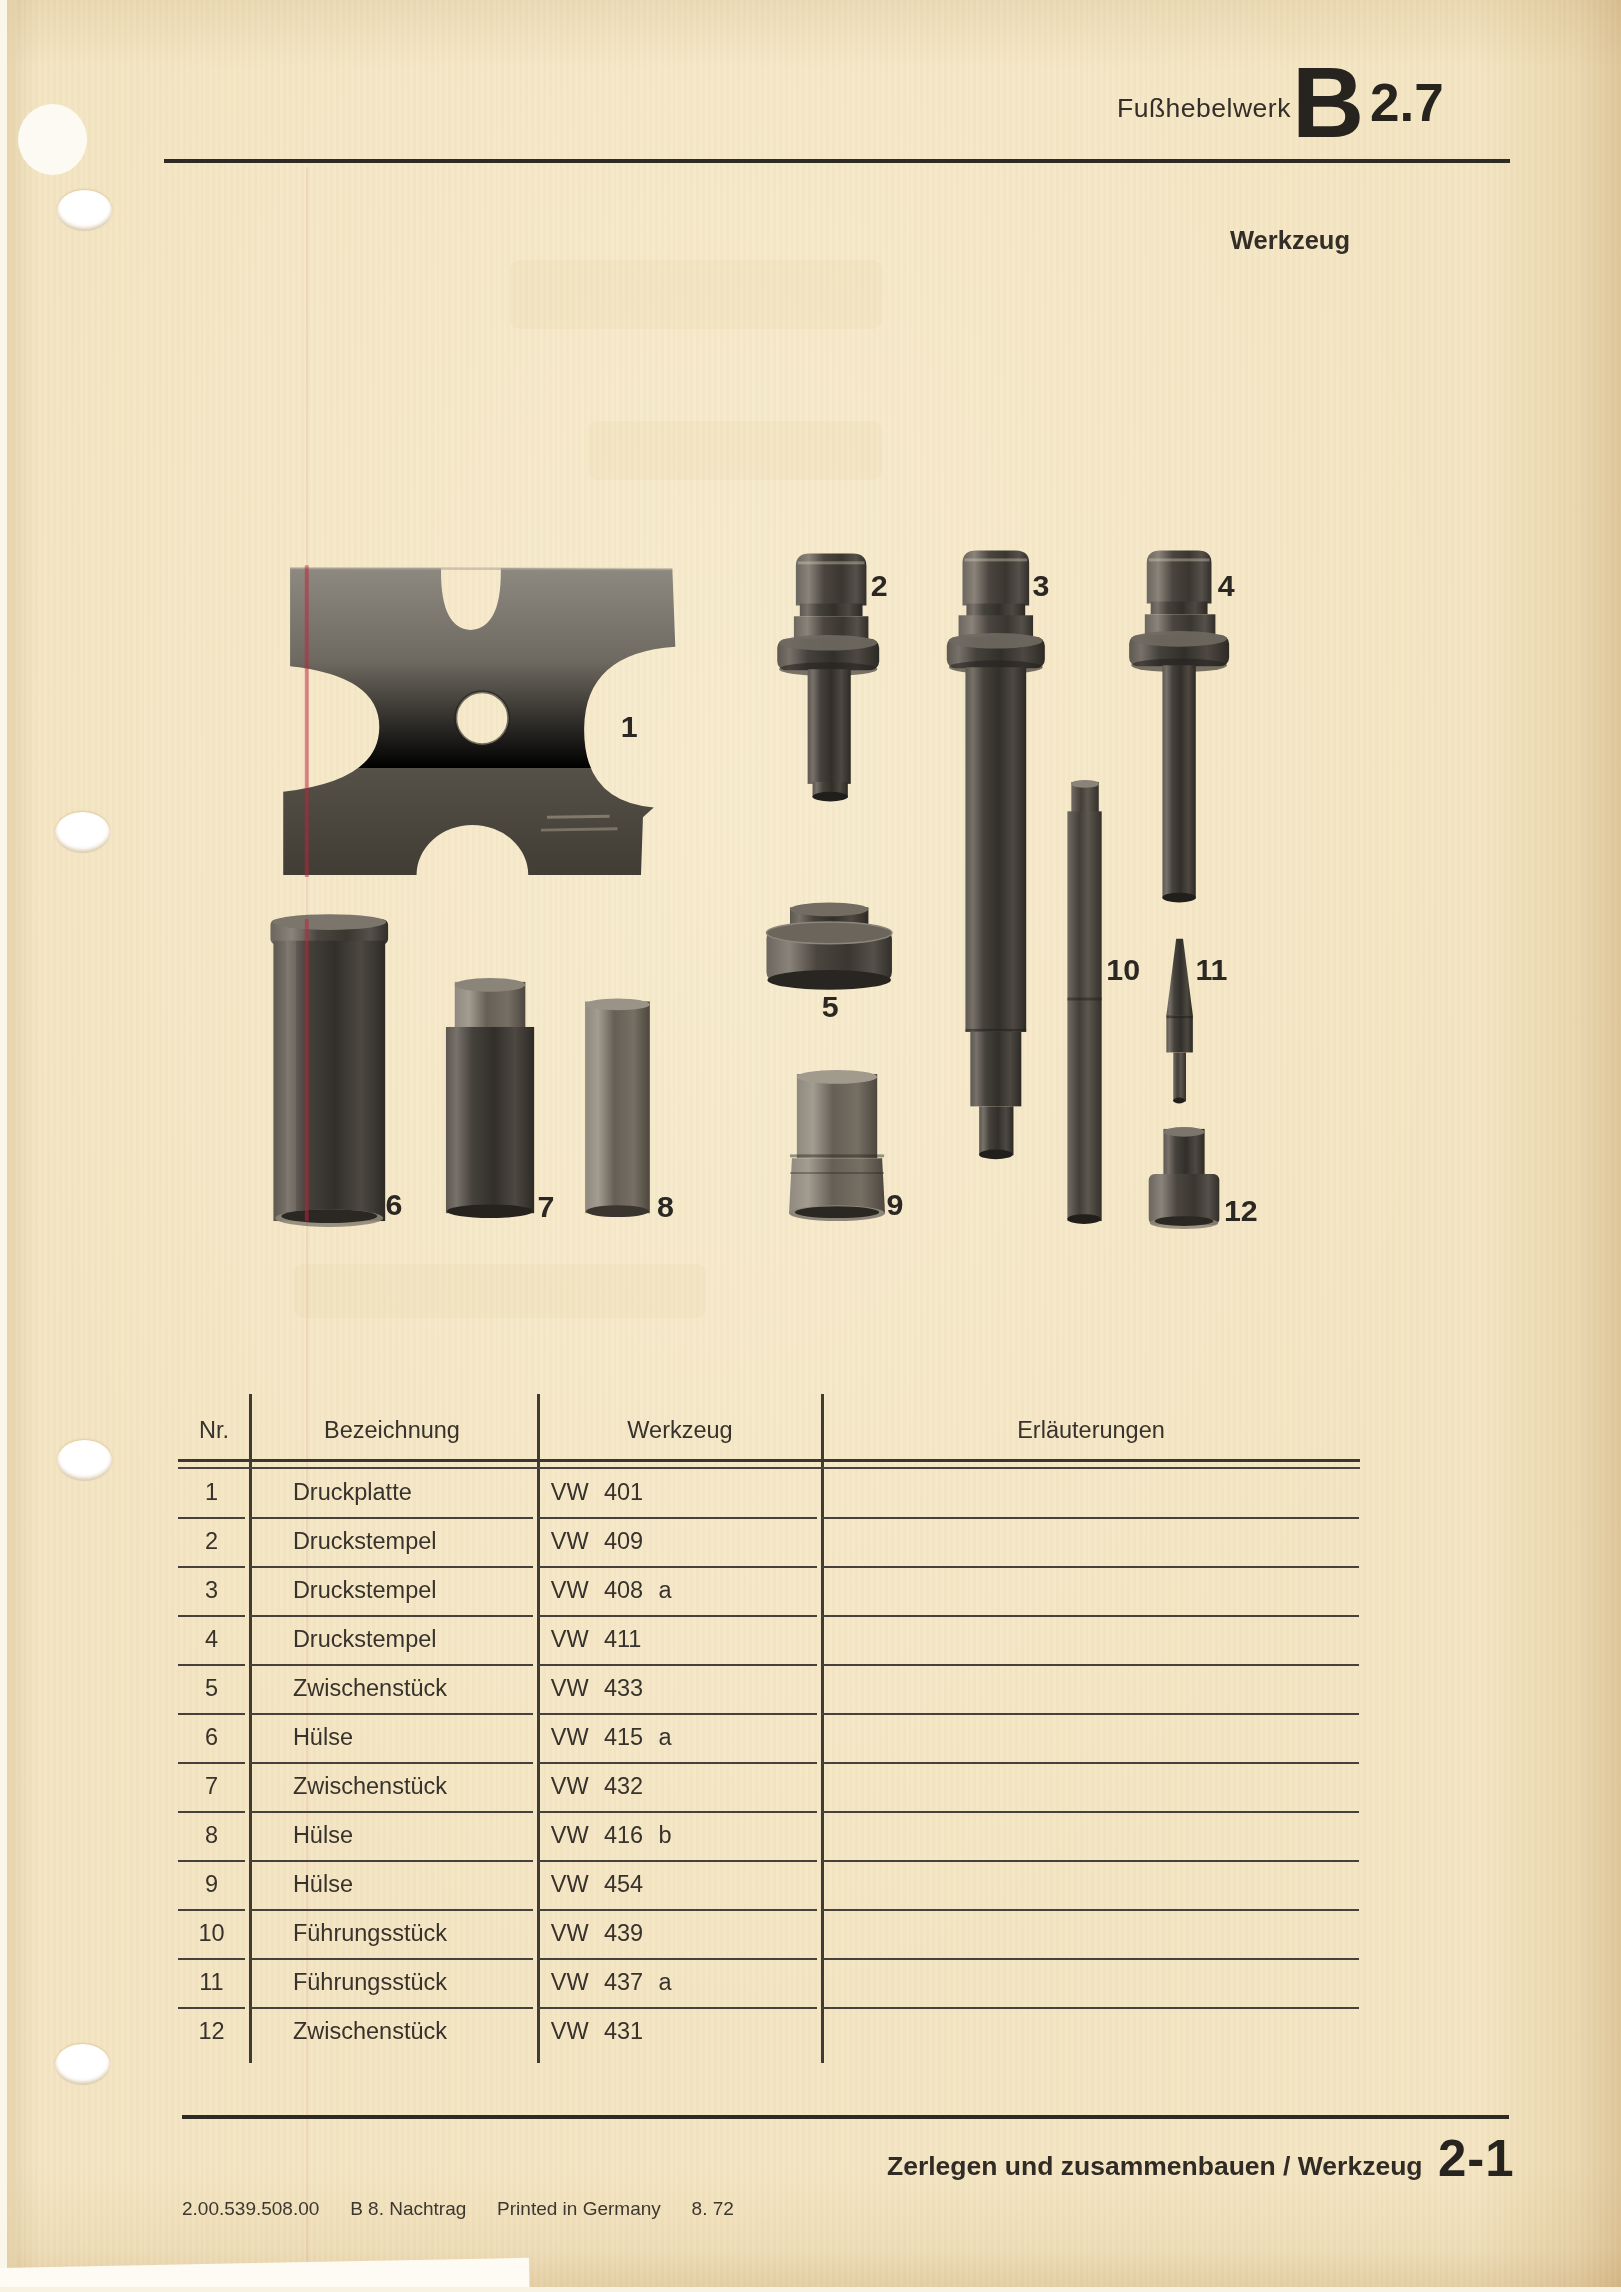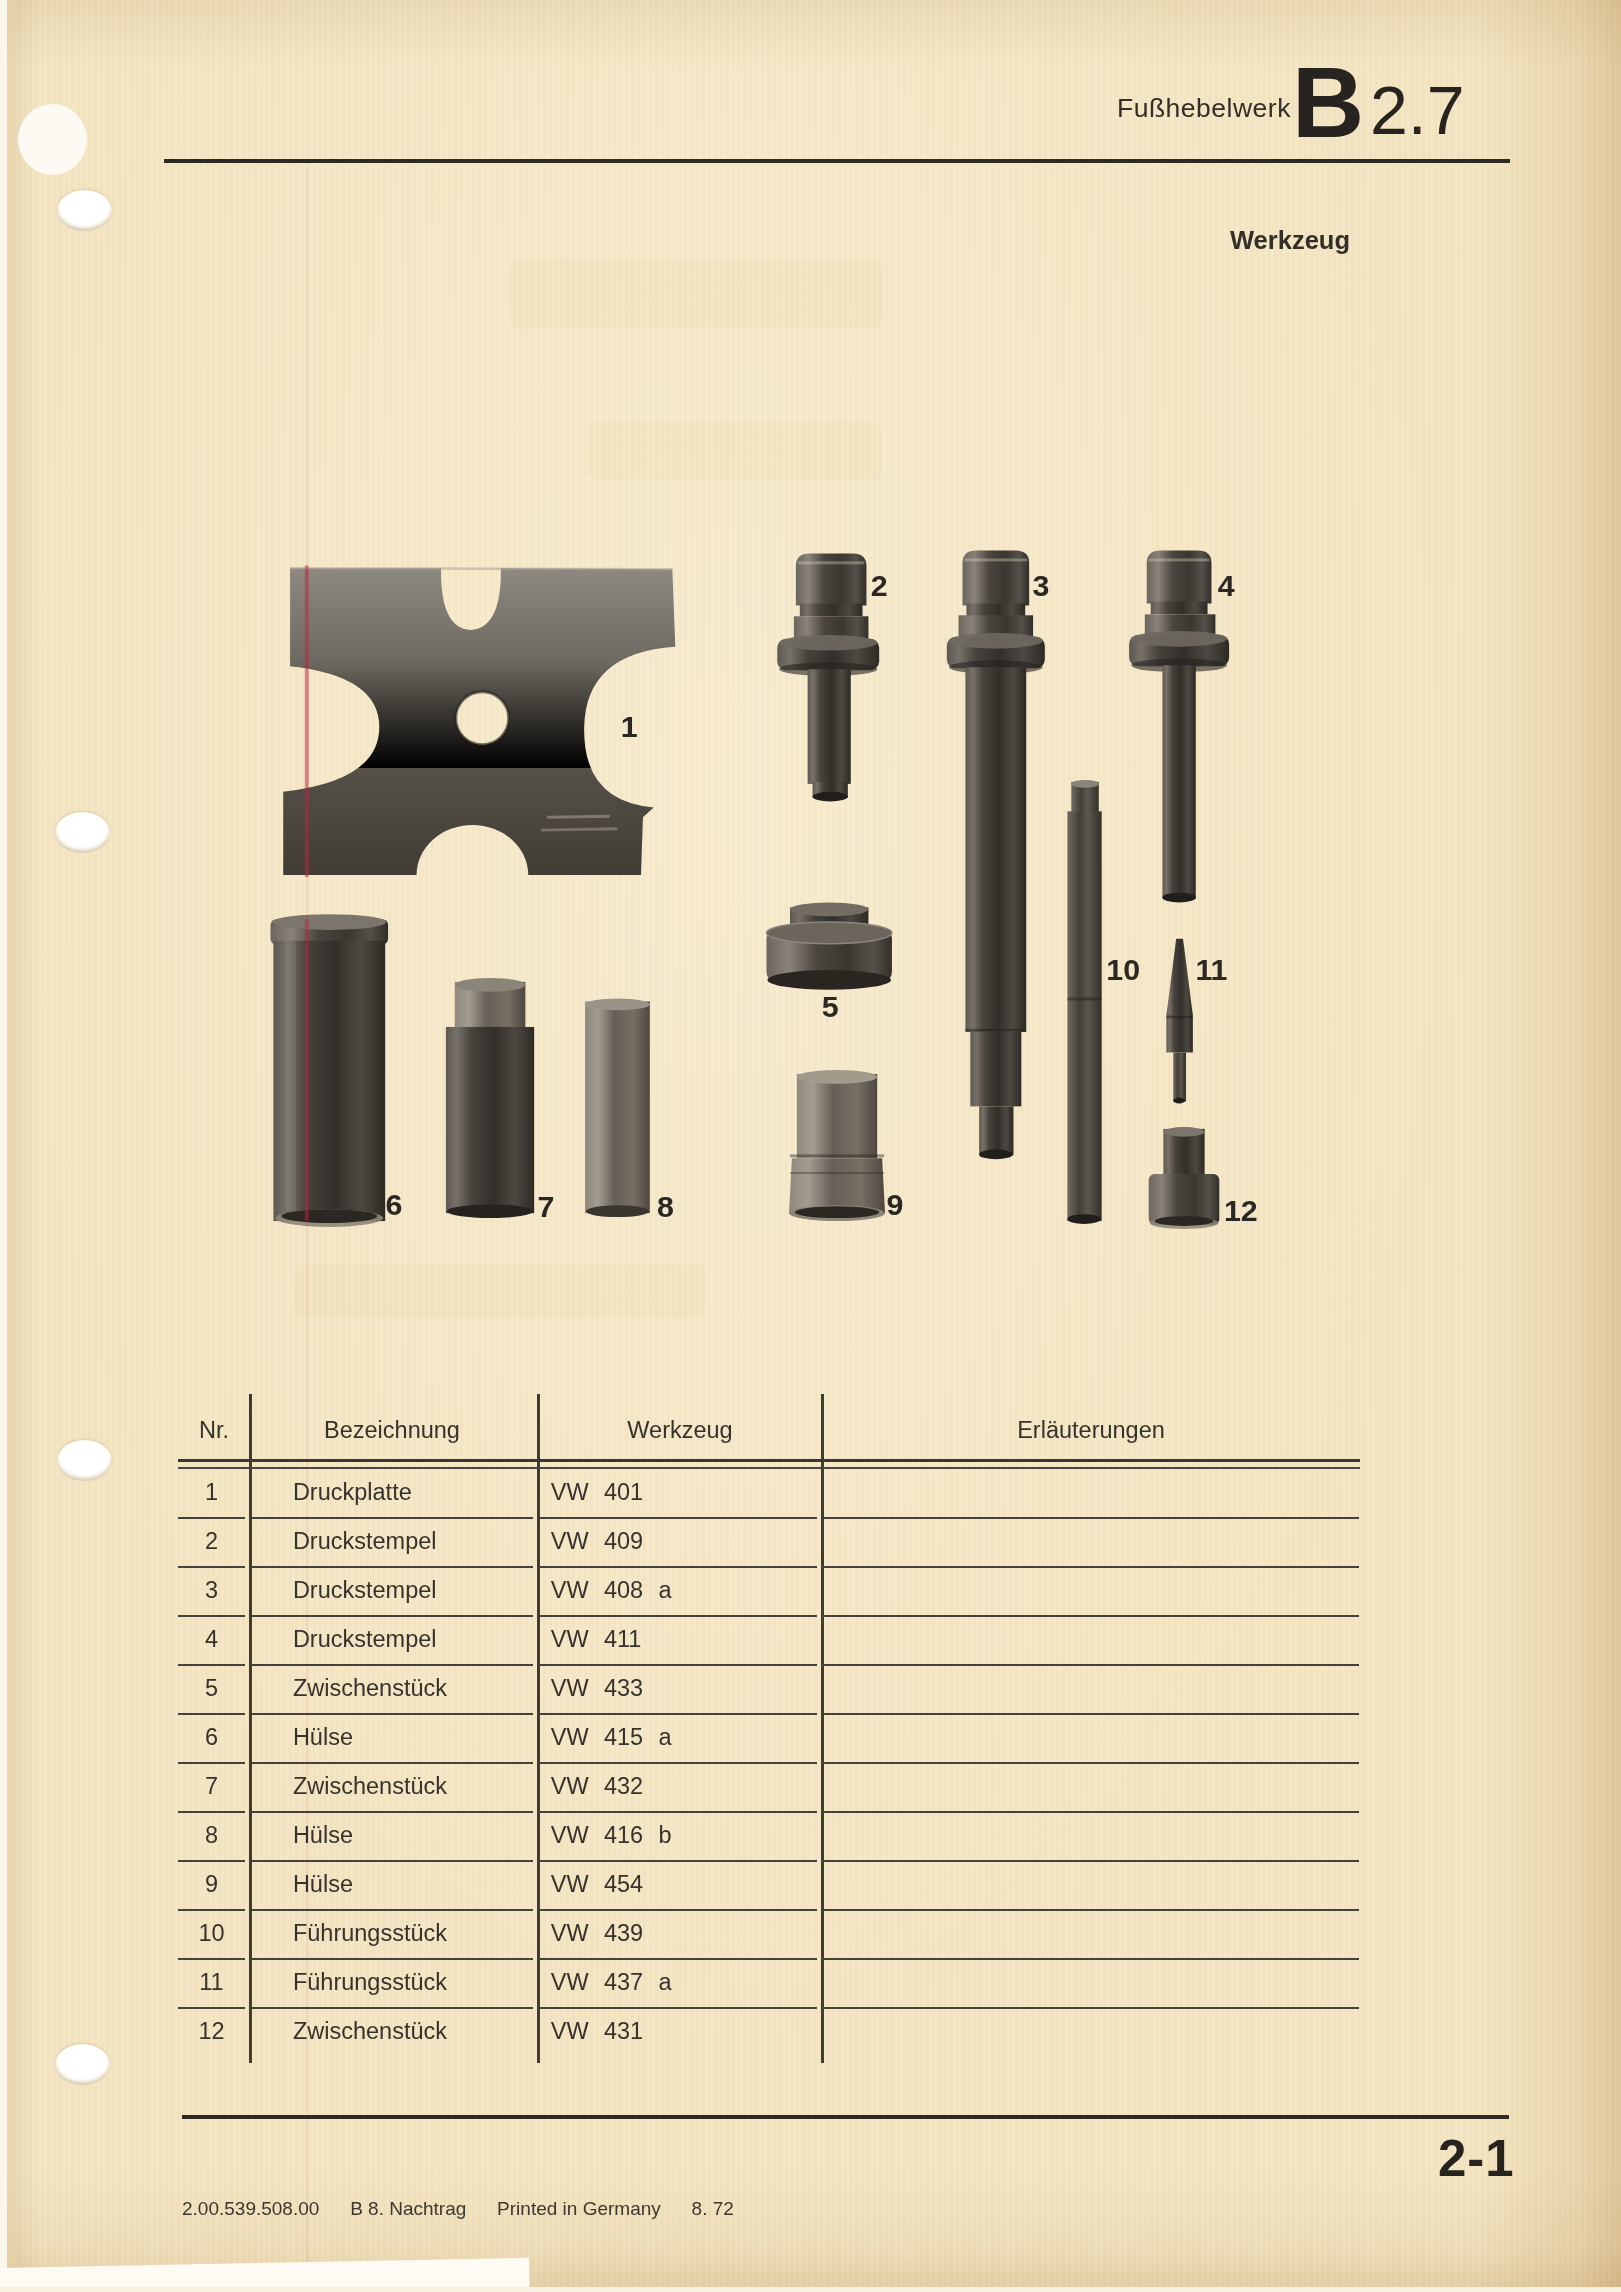--- a/index.html
+++ b/index.html
@@ -20,21 +20,21 @@
   .edge-left{left:0;top:0;width:6.9px;height:2293px;background:#fbf6ea;}
   .edge-left2{left:6.9px;top:0;width:8.8px;height:2293px;background:rgba(233,214,172,.55);}
   .corner-blob{left:17.6px;top:104px;width:69px;height:71px;background:#fcfaf2;border-radius:50%;}
   .bottom-wedge{left:0;top:2268px;width:529px;height:31px;background:#fdfbf4;transform:rotate(-1.1deg);transform-origin:left top;}
   .bottom-sliver{left:0;top:2287px;width:1621px;height:5.9px;background:#f8f2e2;}
   .hole{background:#ffffff;border-radius:50%;box-shadow:inset 0 -2.9px 3.9px rgba(190,160,110,.55), 0 -1px 2px rgba(205,175,125,.5);}
   .ghost{background:rgba(205,165,85,.05);border-radius:9.8px;}
   
   .section-label{left:1117px;top:93px;font-size:26.5px;font-weight:400;color:#332e28;letter-spacing:0.5px;}
   .code-letter{left:1292px;top:52px;font-size:100px;line-height:1;font-weight:700;color:#272420;letter-spacing:-2px;}
-  .code-number{left:1370px;top:76px;font-size:68px;line-height:1;font-weight:400;color:#272420;}
+  .code-number{left:1370px;top:76px;font-size:53px;line-height:1;font-weight:700;color:#272420;}
   .rule-top{left:164px;top:159px;width:1346px;height:3.9px;background:#2e2a24;}
   .subheader{left:1230px;top:226px;font-size:25.5px;font-weight:700;color:#332e28;}
   
   .vline{width:2.9px;background:#403b33;top:1394px;height:669px;}
   .thead-label{top:1411px;height:39px;line-height:39px;font-size:23.5px;transform:translateX(-50%);white-space:nowrap;color:#37322b;}
   .dline1{left:178px;top:1459px;width:1182px;height:2.9px;background:#3b362f;}
   .dline2{left:178px;top:1467px;width:1182px;height:2px;background:#4a453d;}
   .table-rows{left:178px;top:1470px;width:1186px;}
   .trow{display:flex;height:49px;}
   .tc{box-sizing:border-box;height:49px;line-height:45px;font-size:23.5px;border-bottom:2px solid #46413a;color:#37322b;white-space:nowrap;}
@@ -331,20 +331,21 @@
     </div>
     <div class="trow">
       <div class="tc tc1">12</div>
       <div class="tc tc2">Zwischenstück</div>
       <div class="tc tc3">VW 431</div>
       <div class="tc tc4"></div>
     </div>
   </div>
 
   <div class="abs rule-bottom"></div>
+  <div class="abs footer-title">Zerlegen und zusammenbauen / Werkzeug</div>
   <div class="abs footer-page">2-1</div>
   <div class="abs imprint">
     <span>2.00.539.508.00</span>
     <span>B 8. Nachtrag</span>
     <span>Printed in Germany</span>
     <span>8. 72</span>
   </div>
 
   <div class="abs bottom-wedge"></div>
   <div class="abs bottom-sliver"></div>

